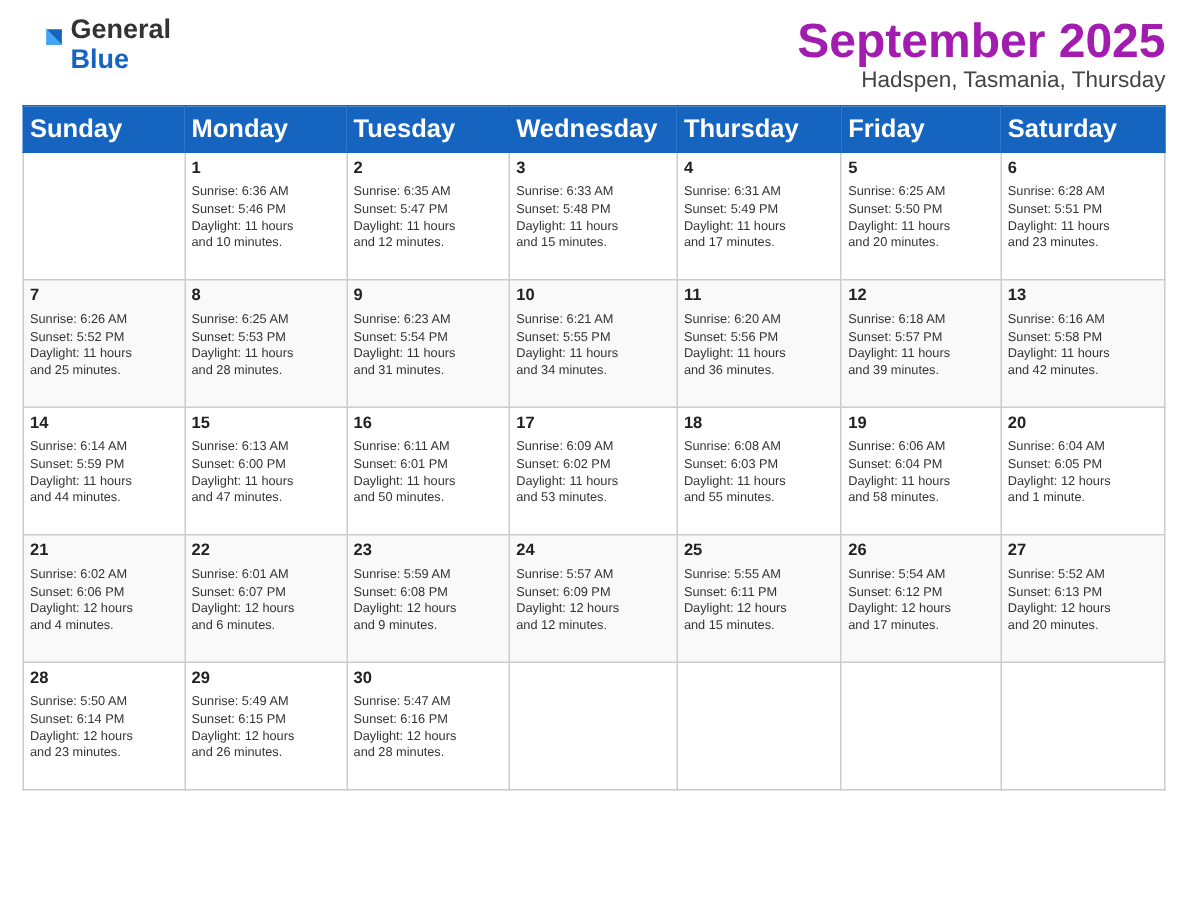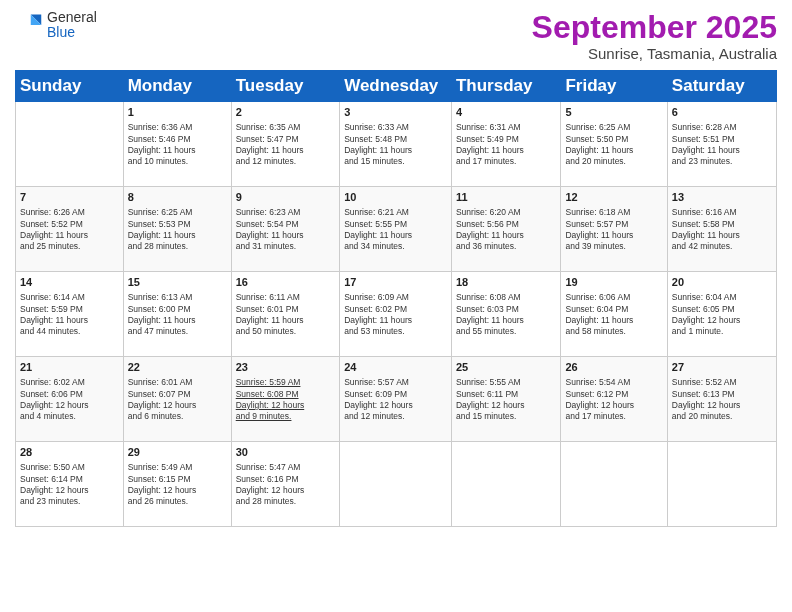--- a/index.html
+++ b/index.html
@@ -20,22 +20,22 @@
       justify-content: space-between;
       align-items: flex-start;
       margin-bottom: 8px;
     }
     .logo {
       display: flex;
       align-items: center;
       gap: 4px;
     }
     .logo-text {
-      font-size: 14px;
-      font-weight: normal;
+      font-size: 18px;
+      font-weight: bold;
       line-height: 1.1;
     }
     .logo-general { color: #333; }
     .logo-blue { color: #1565c0; }
     .logo-icon {
       width: 28px;
       height: 28px;
     }
     .title-block {
       text-align: right;
@@ -102,21 +102,21 @@
         <polygon points="18,4 30,4 30,16" fill="#1565c0"></polygon>
         <polygon points="18,4 30,16 18,16" fill="#42a5f5"></polygon>
       </svg>
       <div class="logo-text">
         <span class="logo-general">General</span><br>
         <span class="logo-blue">Blue</span>
       </div>
     </div>
     <div class="title-block">
       <div class="month-title">September 2025</div>
-      <div class="location">Sunrise, Tasmania, Australia</div>
+      <div class="location">Hadspen, Tasmania, Thursday</div>
     </div>
   </div>
 
   <table>
     <thead>
       <tr>
         <th>Sunday</th>
         <th>Monday</th>
         <th>Tuesday</th>
         <th>Wednesday</th>
@@ -283,21 +283,21 @@
           </td>
           <td>
             <div class="day-number">22</div>
             <div class="day-info" style="white-space: pre-line;">Sunrise: 6:01 AM
 Sunset: 6:07 PM
 Daylight: 12 hours
 and 6 minutes.</div>
           </td>
           <td>
             <div class="day-number">23</div>
-            <div class="day-info" style="white-space: pre-line; text-decoration: underline;">Sunrise: 5:59 AM
+            <div class="day-info" style="white-space: pre-line;">Sunrise: 5:59 AM
 Sunset: 6:08 PM
 Daylight: 12 hours
 and 9 minutes.</div>
           </td>
           <td>
             <div class="day-number">24</div>
             <div class="day-info" style="white-space: pre-line;">Sunrise: 5:57 AM
 Sunset: 6:09 PM
 Daylight: 12 hours
 and 12 minutes.</div>

